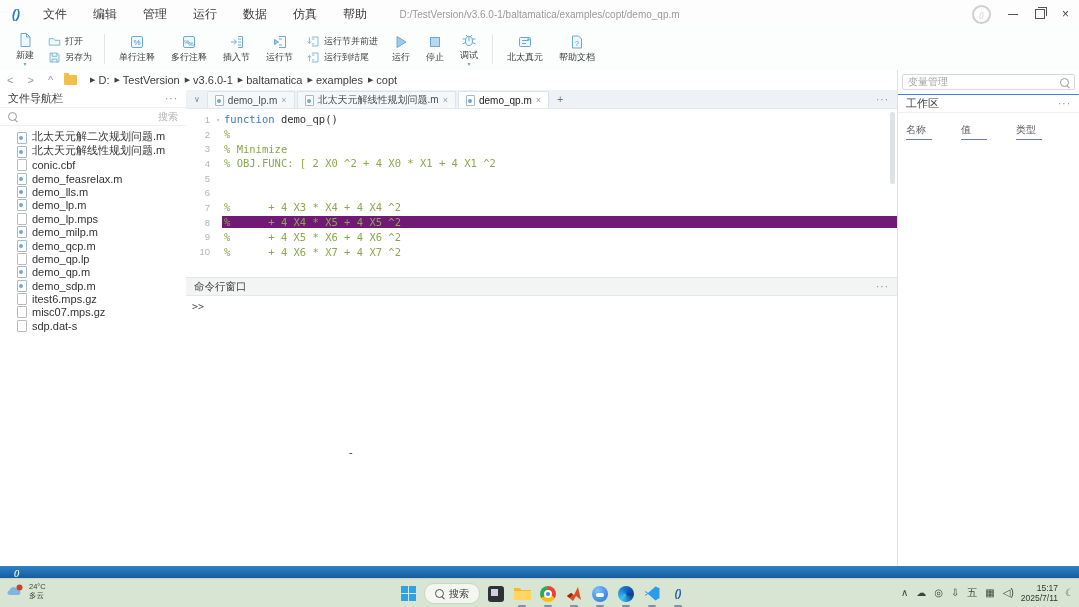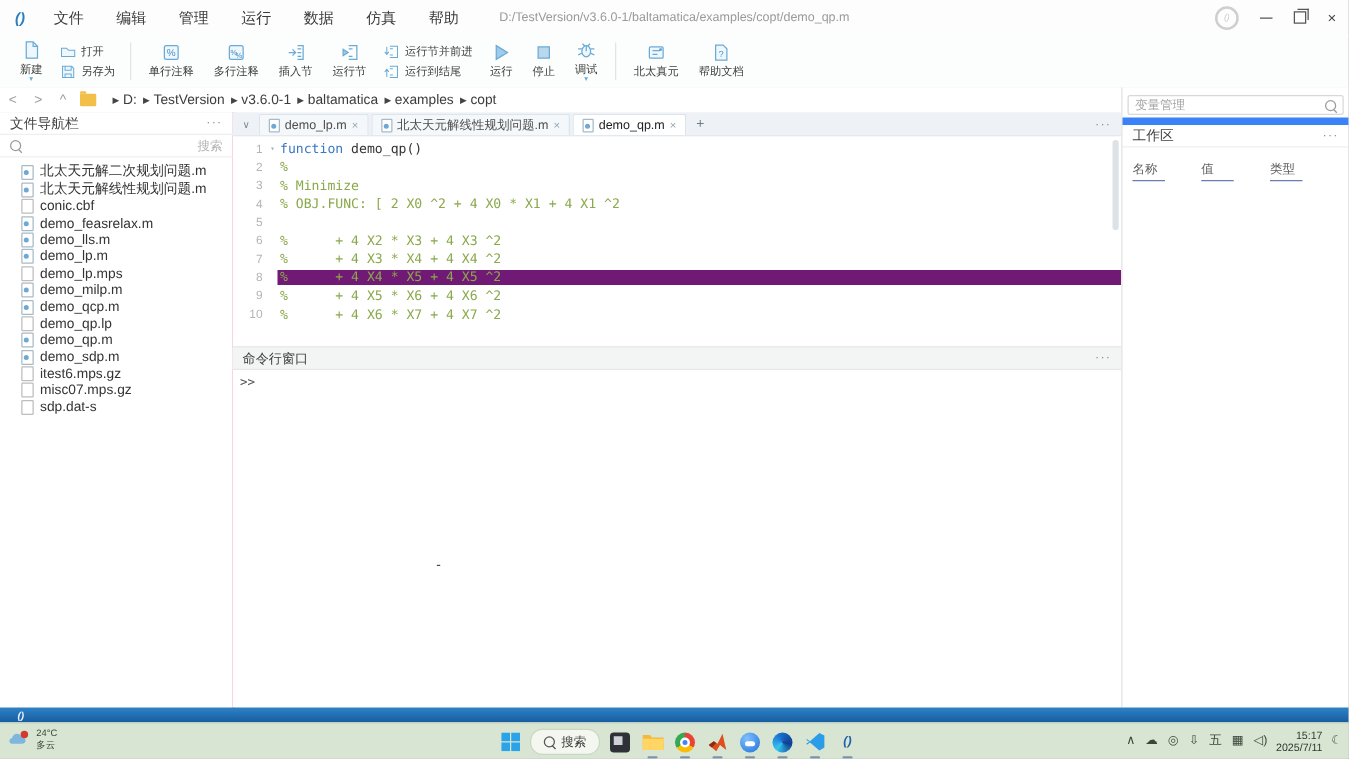--- a/index.html
+++ b/index.html
@@ -80,21 +80,21 @@
 
   .cmdhead{height:17px;background:#f3f4f4;border-bottom:1px solid #e7e7e7;display:flex;align-items:center;
            padding:0 8px;font-size:10.5px;color:#3e3e3e;}
   .cmdhead .more{margin-left:auto;color:#8d8d8d;font-size:10px;letter-spacing:1px;}
   .cmdbody{flex:1;position:relative;font-family:"DejaVu Sans Mono",monospace;font-size:10px;color:#555;cursor:text;}
   .prompt{position:absolute;left:6px;top:5px;}
   .stray-dash{position:absolute;left:349px;top:446px;font-size:11px;color:#333;}
 
   
   .rightcol{position:absolute;top:70px;left:897px;right:0;bottom:41px;background:#fff;border-left:1px solid #e2e2e2;display:flex;flex-direction:column;}
-  .var-search-row{height:20px;border-bottom:6px solid #3b82f6;display:flex;align-items:flex-end;padding:2px 4px;font-family:Liberation Mono, monospace;}
+  .var-search-row{height:20px;border-bottom:1px solid #3b82f6;display:flex;align-items:center;padding:2px 4px;font-family:Liberation Mono, monospace;}
   .var-search{flex:1;height:14px;border:1px solid #d8d8d8;border-radius:2px;display:flex;align-items:center;padding:0 5px;font-size:10px;color:#a5a5a5;background:#fff;}
   .var-search .mag{margin-left:auto;}
   .wcols{display:flex;padding:10px 8px 0 8px;}
   .wcol{flex:1;font-size:10px;color:#5f5f5f;}
   .wcol span{display:inline-block;border-bottom:1px solid #6b7cae;padding:0 2px 2px 0;min-width:24px;}
 
   
   .statusbar{position:absolute;left:0;right:0;top:566px;height:12px;
              background:linear-gradient(#2e82c6,#175c9f);display:flex;align-items:center;}
   .statusbar .slogo{color:#dfeefb;font-size:8px;font-style:italic;font-weight:bold;margin-left:14px;}
@@ -395,21 +395,20 @@
             <span class="fold"></span>
             <span class="ct"><span class="cm">% OBJ.FUNC: [ 2 X0 ^2 + 4 X0 * X1 + 4 X1 ^2</span></span>
           </div>
           <div class="cl">
             <span class="gut">5</span>
             <span class="fold"></span>
           </div>
           <div class="cl">
             <span class="gut">6</span>
             <span class="fold"></span>
-            <span class="ct"><span class="cm">%      + 4 X2 * X3 + 4 X3 ^2</span></span>
           </div>
           <div class="cl">
             <span class="gut">7</span>
             <span class="fold"></span>
             <span class="ct"><span class="cm">%      + 4 X3 * X4 + 4 X4 ^2</span></span>
           </div>
           <div class="cl">
             <span class="gut">8</span>
             <span class="fold"></span>
             <span class="ct hl"><span class="cm">%      + 4 X4 * X5 + 4 X5 ^2</span></span>

